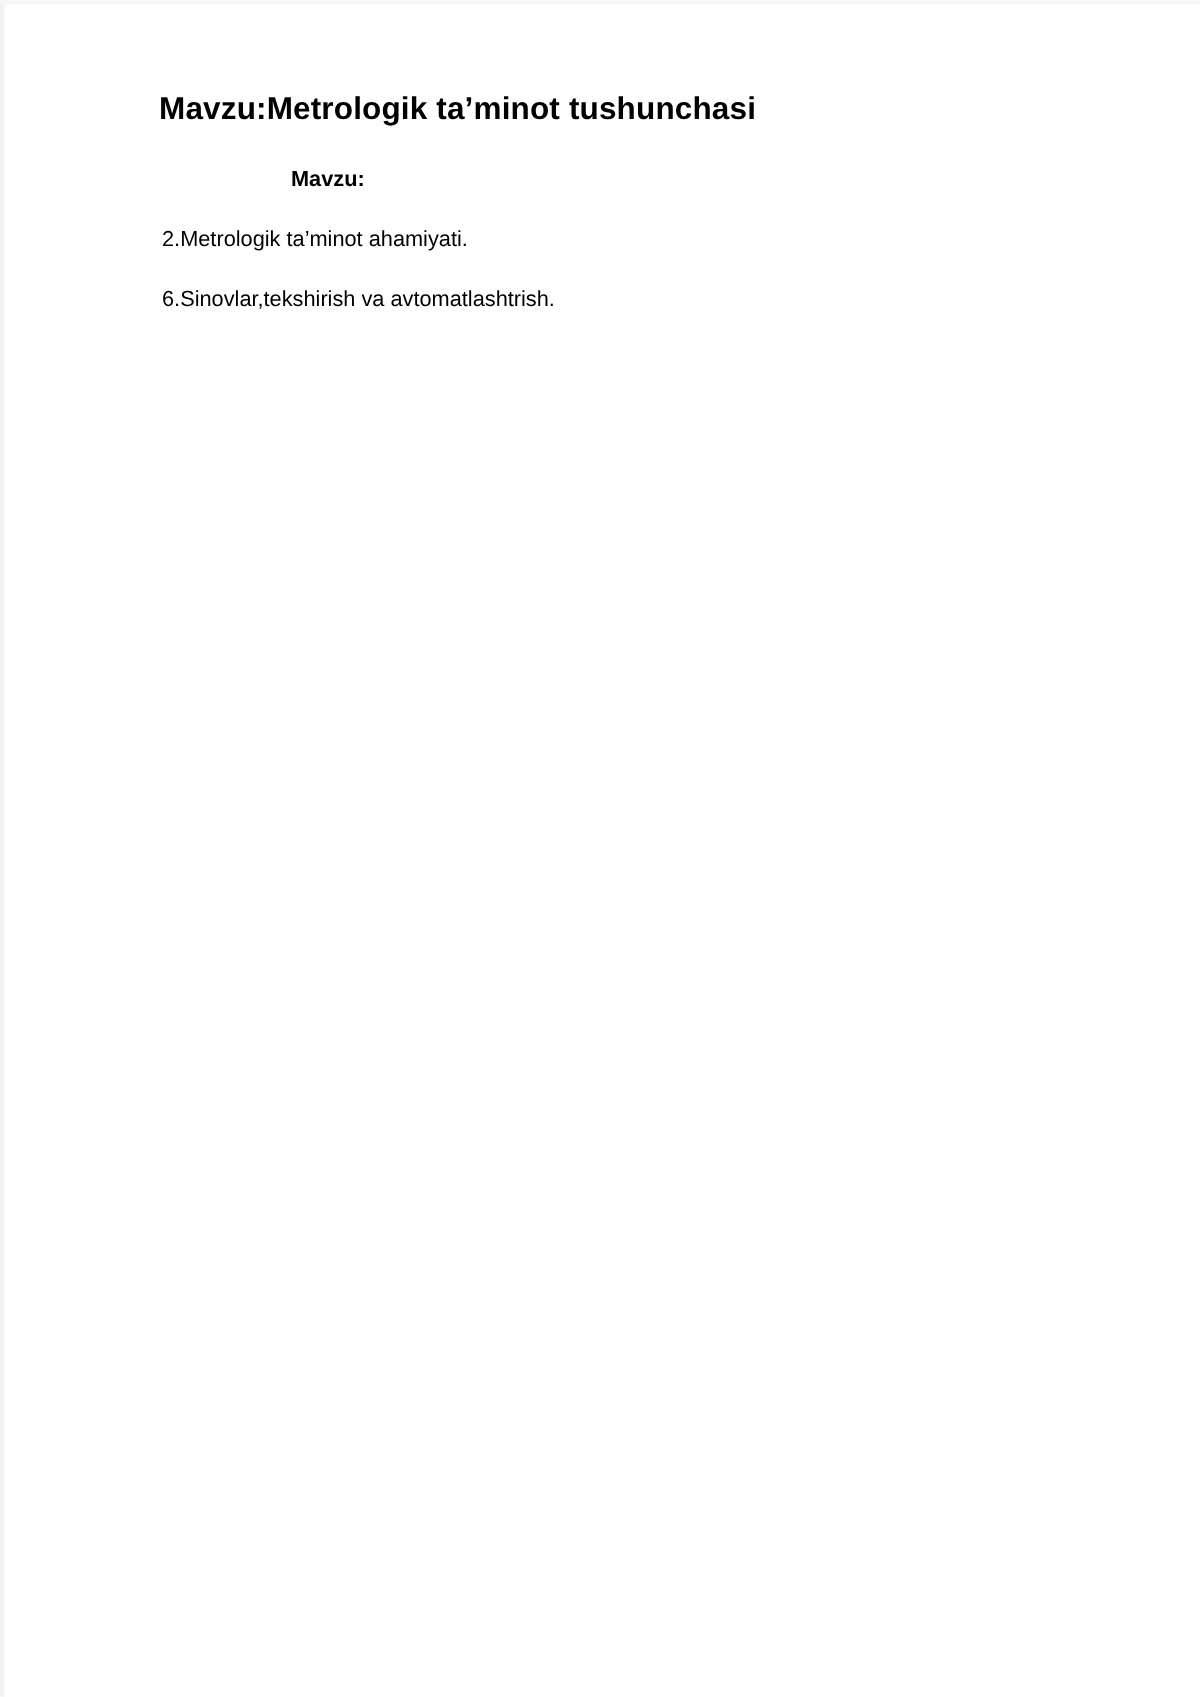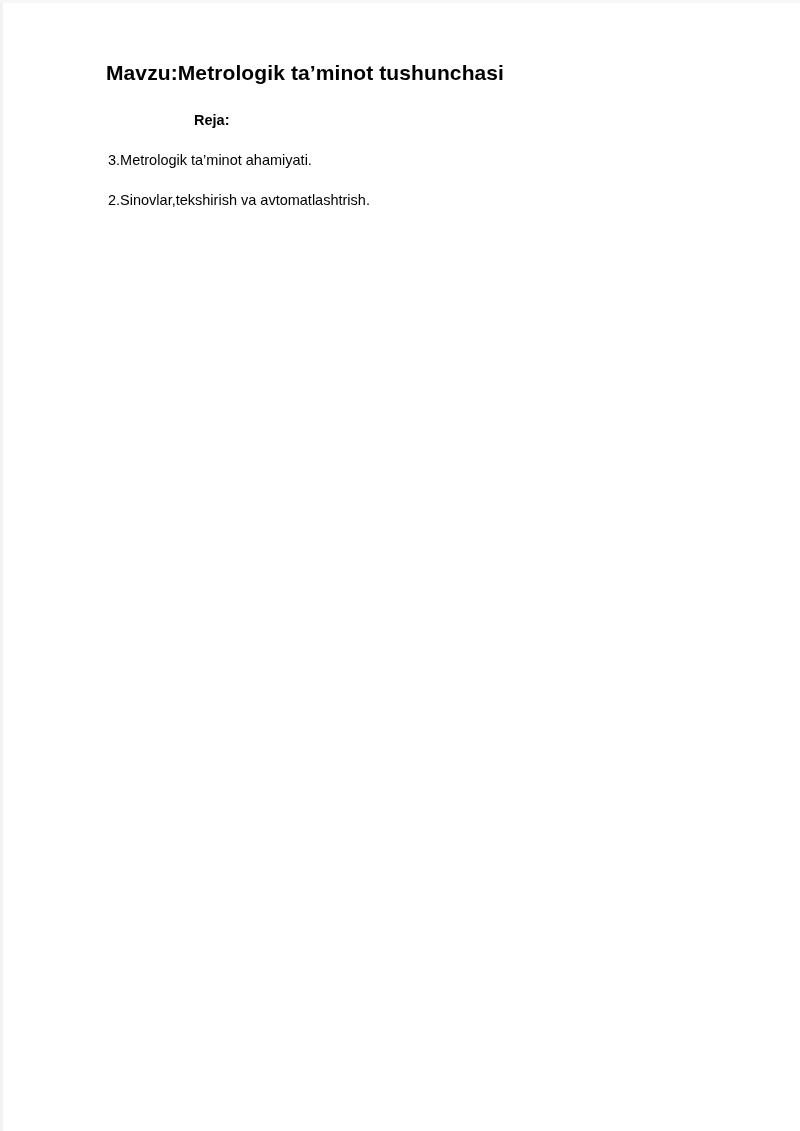--- a/index.html
+++ b/index.html
@@ -80,20 +80,20 @@
 </head>
 <body>
 
 <div class="page">
   <div class="page-edge-left"></div>
   <div class="page-edge-top"></div>
 
   <div class="content">
     <h1 class="doc-title">Mavzu:Metrologik ta’minot tushunchasi</h1>
 
-    <div class="reja-label">Reja:</div>
+    <div class="reja-label">Mavzu:</div>
 
     <ul class="plan-list">
-      <li class="plan-item">3.Metrologik ta’minot ahamiyati.</li>
-      <li class="plan-item">2.Sinovlar,tekshirish va avtomatlashtrish.</li>
+      <li class="plan-item">2.Metrologik ta’minot ahamiyati.</li>
+      <li class="plan-item">6.Sinovlar,tekshirish va avtomatlashtrish.</li>
     </ul>
   </div>
 </div>
 
 </body></html>

